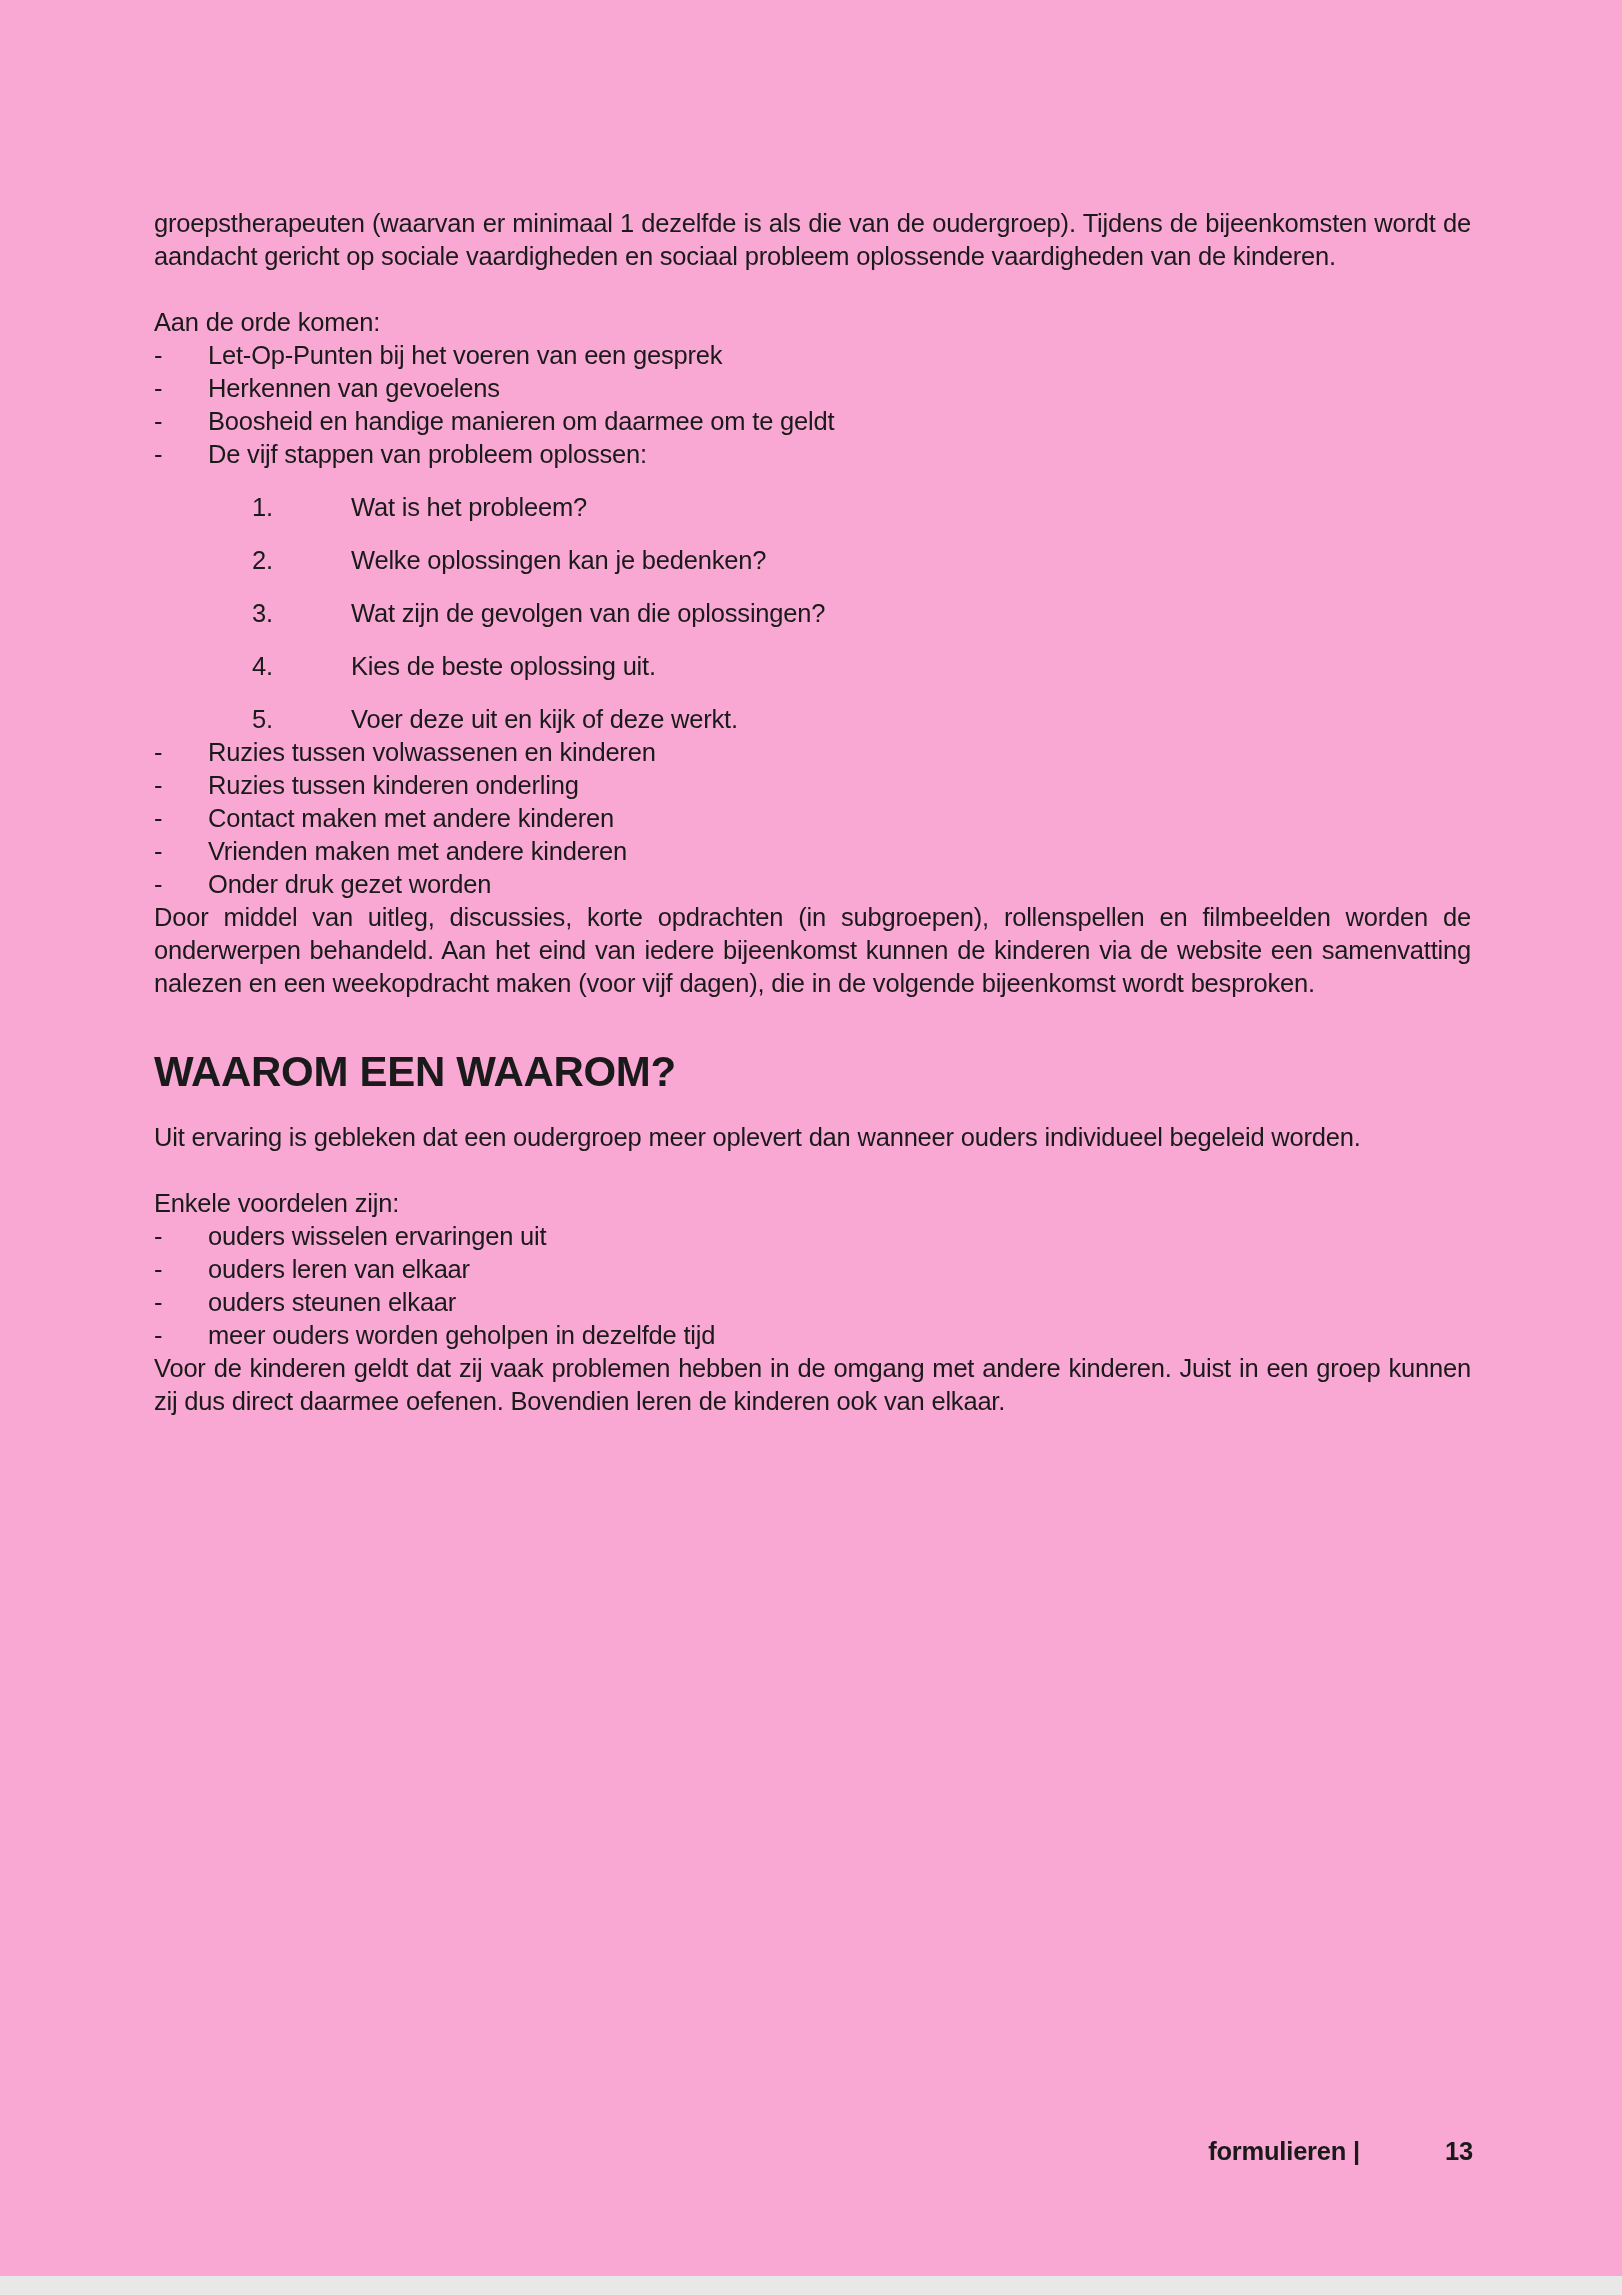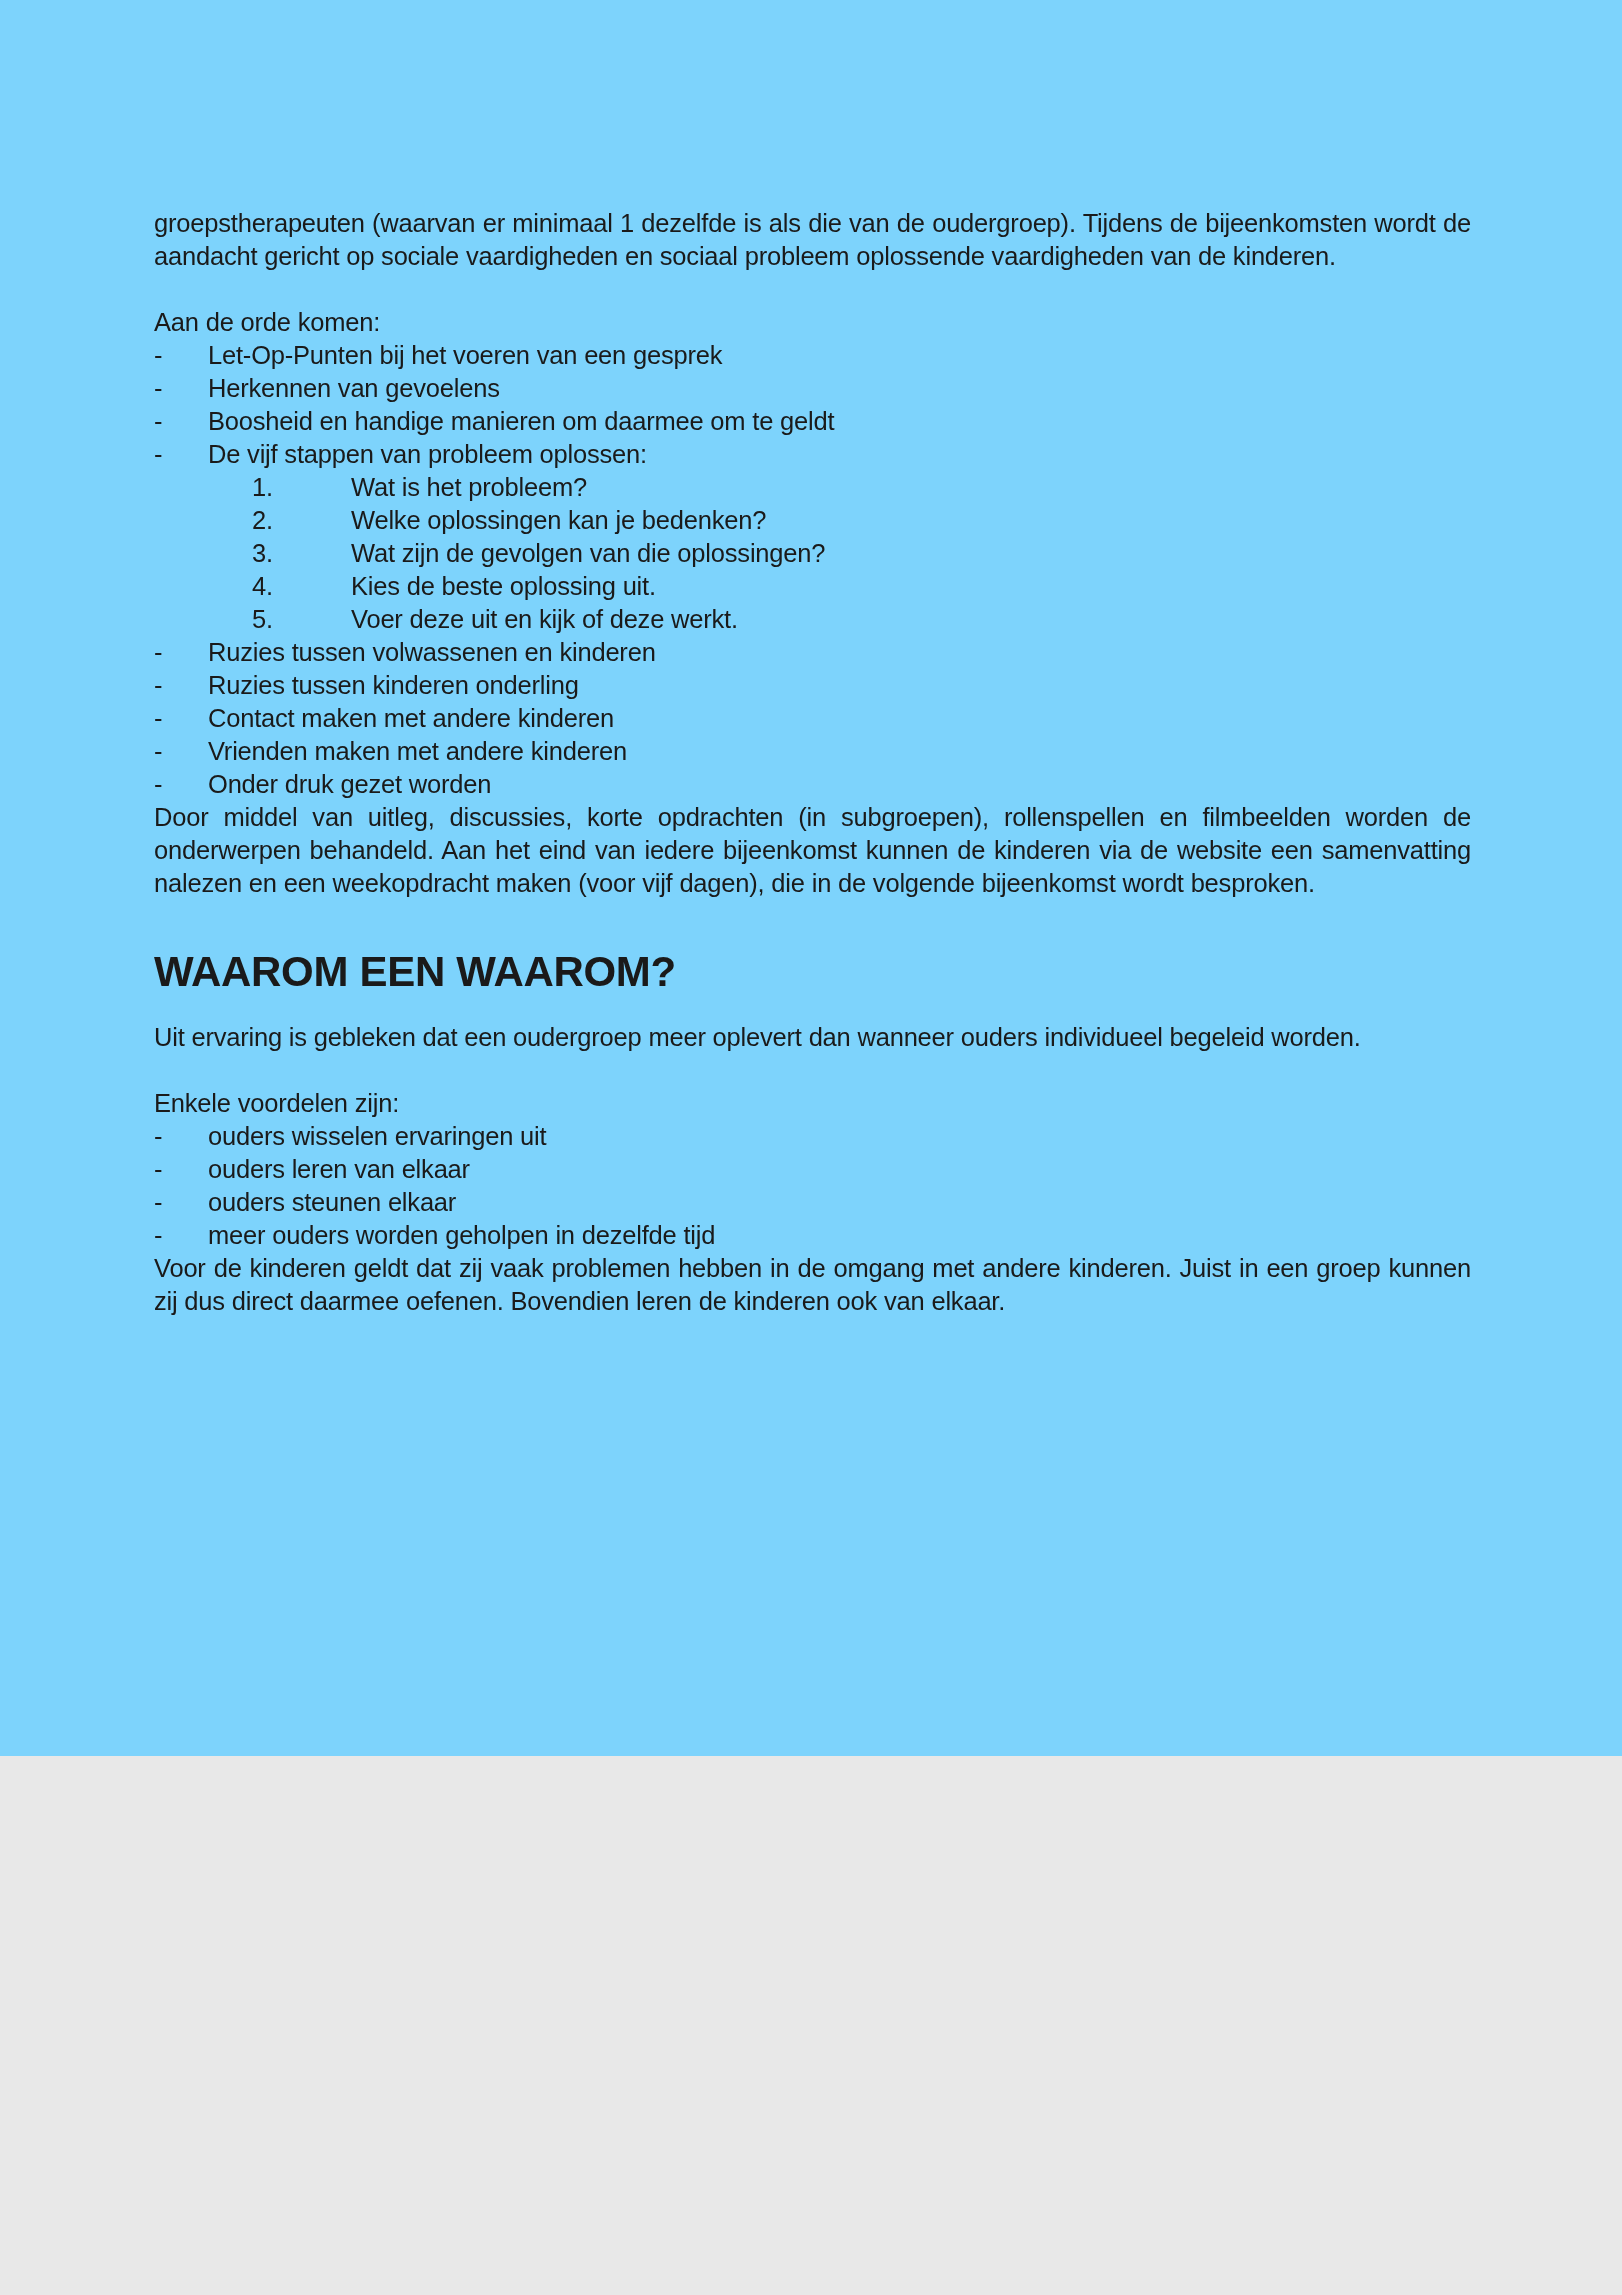--- a/index.html
+++ b/index.html
@@ -4,22 +4,22 @@
 <title>formulieren - 13</title>
 <style>
   html, body {
     margin: 0;
     padding: 0;
     background: #e8e8e8;
   }
   .page {
     position: relative;
     width: 1623px;
-    height: 1756px;
-    background: #7dd3fc;
+    height: 2276px;
+    background: #f9a8d4;
     overflow: hidden;
     font-family: "Liberation Sans", "DejaVu Sans", sans-serif;
     color: #1a1a1a;
     -webkit-font-smoothing: antialiased;
   }
   .content {
     position: absolute;
     left: 154px;
     top: 207px;
     width: 1317px;
@@ -44,21 +44,21 @@
 
   
   .num-list { margin: 0; padding: 0 0 0 98px; }
   .num-item {
     display: flex;
     align-items: baseline;
   }
   .num-item .num {
     flex: 0 0 99px;
   }
-  .num-item .item-text { flex: 1 1 auto; }
+  .num-item .item-text { flex: 1 1 auto; margin-top: 20px; }
 
   .doc-heading {
     margin: 47px 0 23.6px 0;
     font-size: 42px;
     line-height: 50px;
     font-weight: 700;
     letter-spacing: -0.3px;
   }
 
   .footer-reference {

